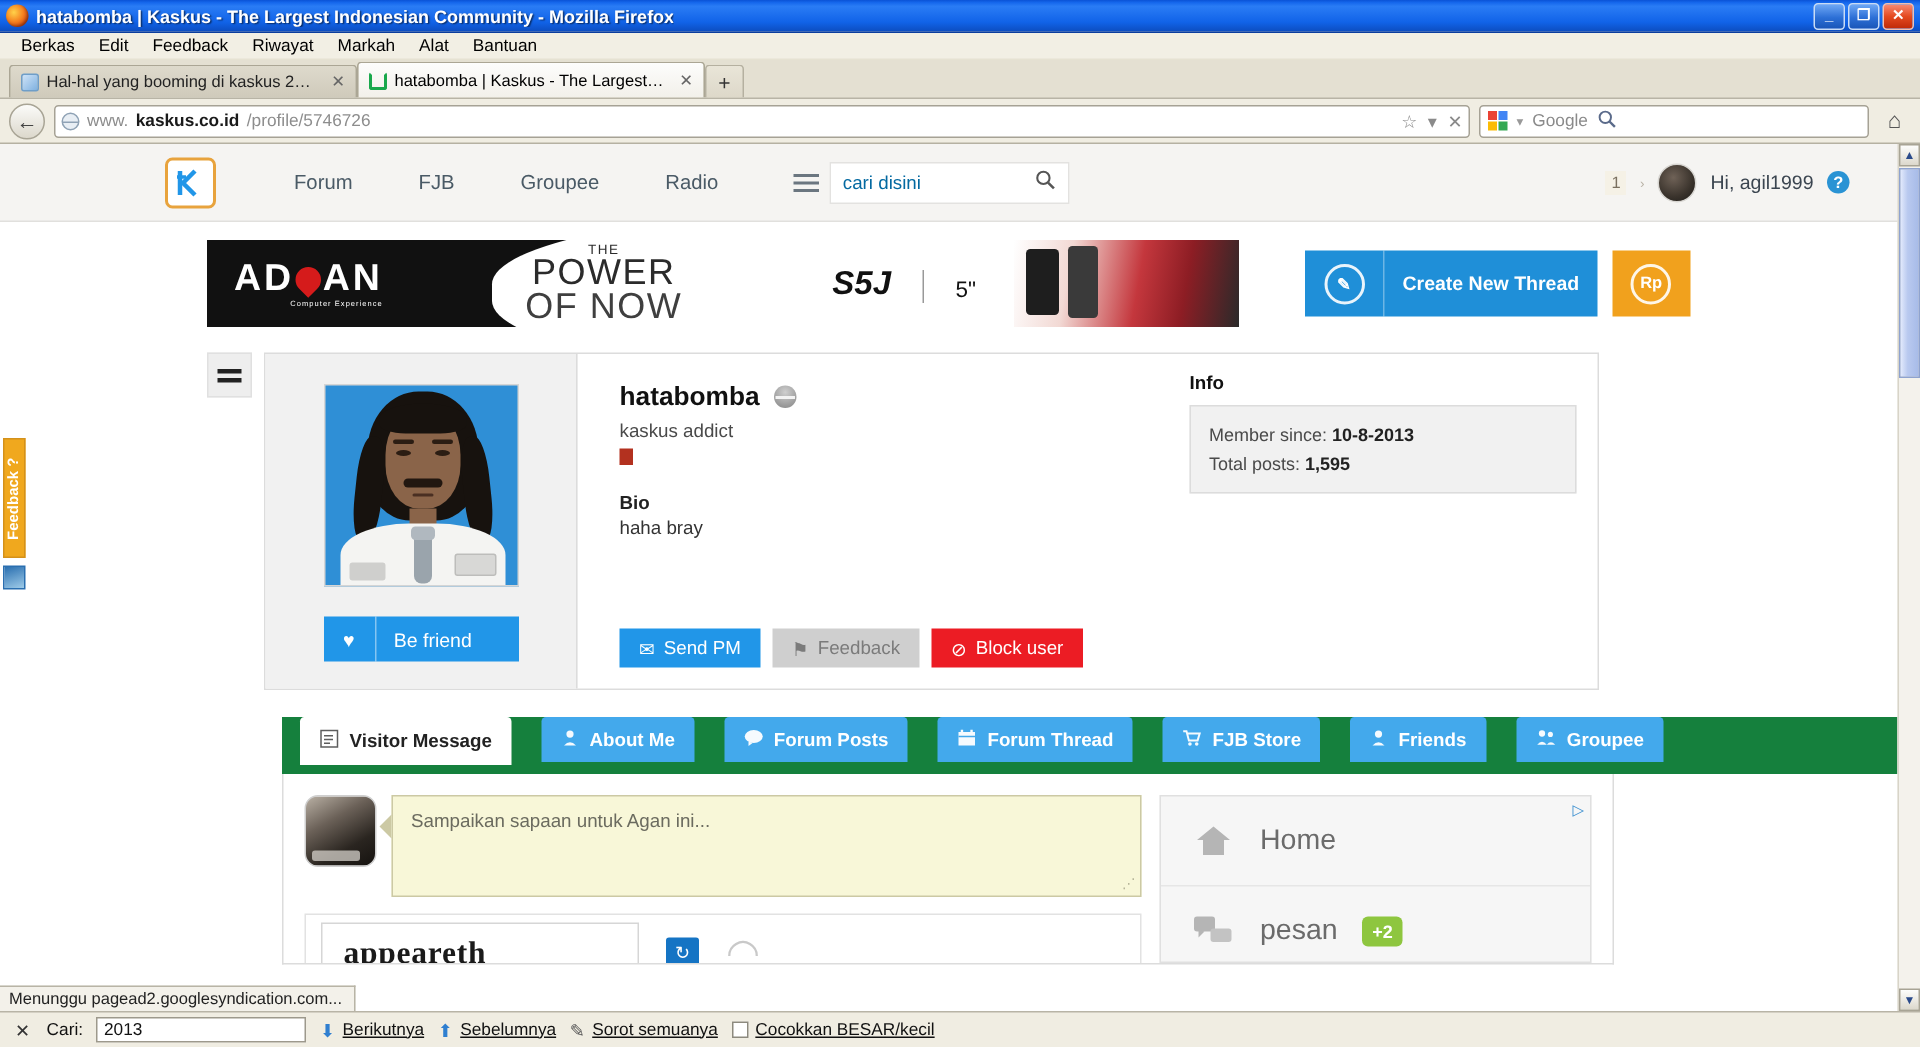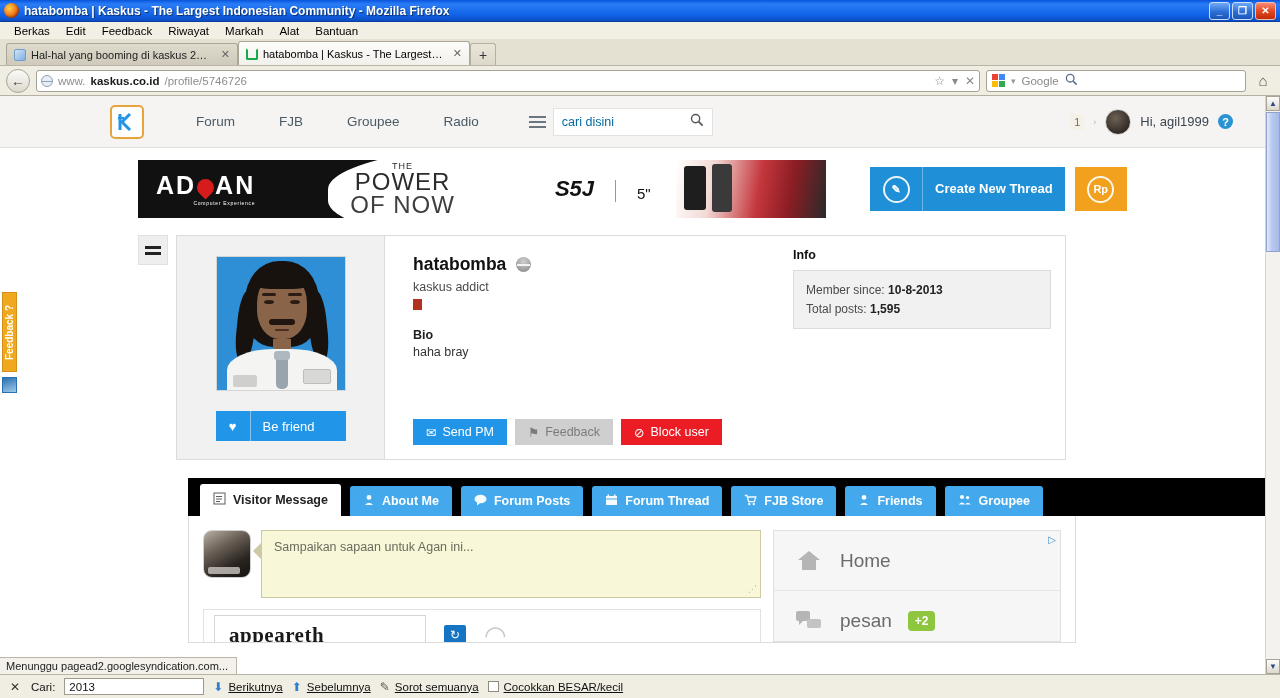--- a/index.html
+++ b/index.html
@@ -290,21 +290,21 @@
   .info-box {
     margin-top: 8px; border: 1px solid #dcdcdc; background: #f1f1f1;
     padding: 10px 12px; font-size: 12px; color: #4a4a4a; line-height: 1.55;
   }
   .info-box b { color: #222; }
 
   
   .tabs-wrap { padding-left: 188px; margin-top: 18px; }
   .tabs-panel { width: 888px; border: 1px solid #dcdcdc; border-top: none; background: #fff; }
   .tabs-bar {
-    height: 38px; background: #000000; display: flex; align-items: flex-end; padding-left: 12px; gap: 9px;
+    height: 38px; background: #15803d; display: flex; align-items: flex-start; padding-left: 12px; gap: 20px;
   }
   .ktab {
     height: 30px; display: flex; align-items: center; gap: 7px; padding: 0 13px;
     font-size: 12.5px; font-weight: bold; color: #fff; background: #43a9ec;
     border-radius: 3px 3px 0 0; white-space: nowrap;
   }
   .ktab.active { background: #fff; color: #222; height: 32px; }
   .ktab .ic { font-size: 12px; opacity: .95; }
 
   .tabs-body { padding: 14px 14px 0; display: flex; gap: 12px; height: 126px; overflow: hidden; }

